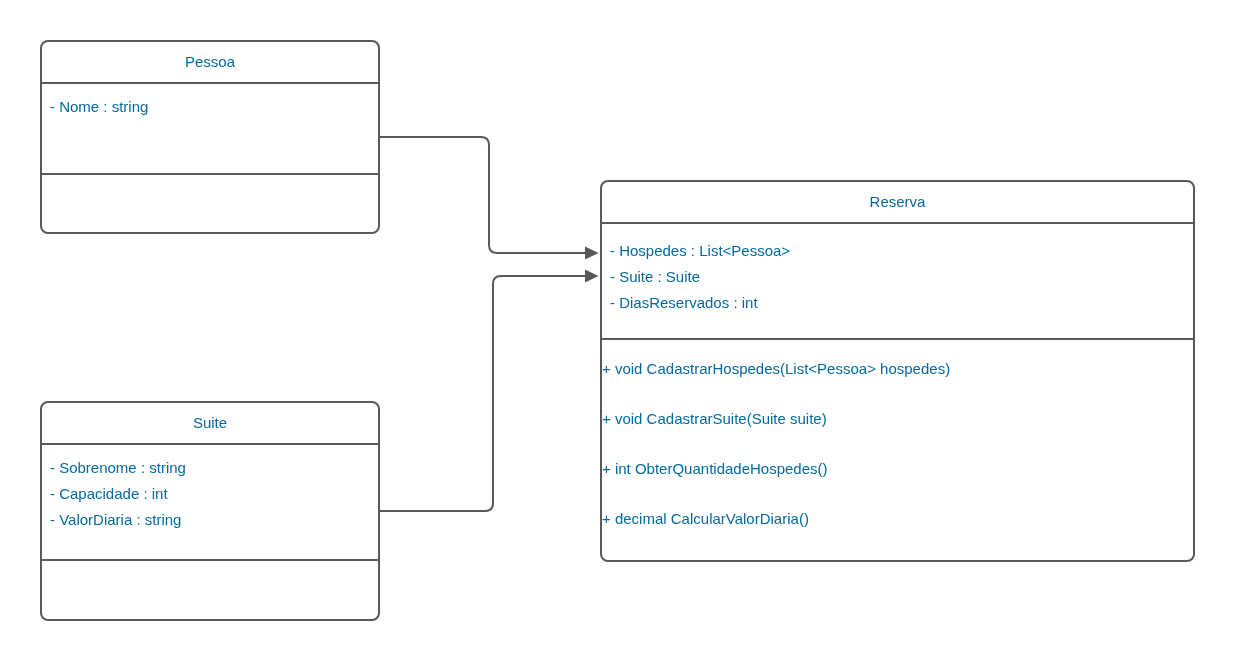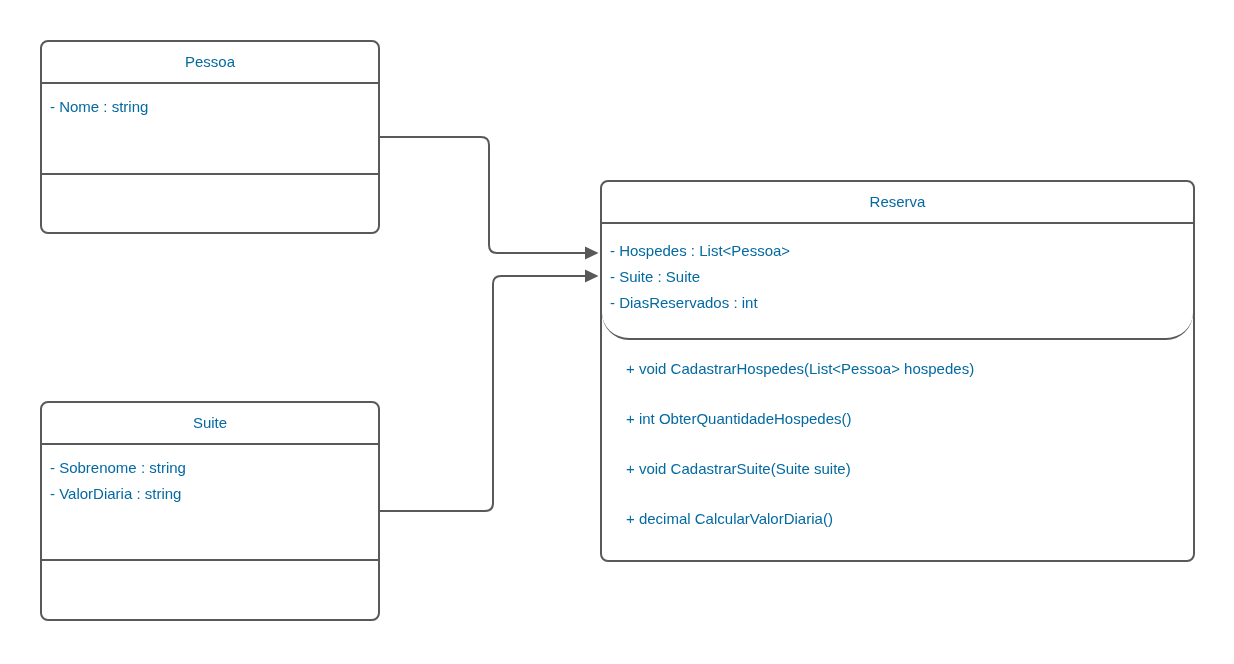--- a/index.html
+++ b/index.html
@@ -48,34 +48,34 @@
     border-bottom: 2px solid #595959;
     padding: 10px 8px 1px 8px;
     line-height: 26px;
     overflow: hidden;
   }
   .uml-attrs.roomy {
     padding-top: 14px;
   }
   .uml-methods {
     flex: 1;
-    padding: 4px 8px 0 24px;
+    padding: 4px 8px 0 0;
     line-height: 50px;
     overflow: hidden;
   }
   .uml-line {
     white-space: nowrap;
   }
   
   #class-pessoa  { left: 40px;  top: 40px;  width: 340px; height: 194px; }
   #class-pessoa  .uml-attrs { height: 91px; }
   #class-suite   { left: 40px;  top: 401px; width: 340px; height: 220px; }
   #class-suite   .uml-attrs { height: 116px; }
   #class-reserva { left: 600px; top: 180px; width: 595px; height: 382px; }
-  #class-reserva .uml-attrs { height: 116px; border-radius: 27px; }
+  #class-reserva .uml-attrs { height: 116px; }
 </style>
 </head>
 <body>
 
 <div id="canvas">
 
   <svg id="edge-layer" viewBox="0 0 1234 664" xmlns="http://www.w3.org/2000/svg">
     <g stroke="#595959" stroke-width="2" fill="none">
       <path d="M 380 137 L 481 137 Q 489 137 489 145 L 489 245 Q 489 253 497 253 L 585 253"></path>
       <polygon points="585,246.5 598.5,253 585,259.5" fill="#595959" stroke="none"></polygon>
@@ -91,33 +91,34 @@
     <div class="uml-attrs">
       <div class="uml-line">- Nome : string</div>
     </div>
     <div class="uml-methods"></div>
   </div>
 
   <div id="class-suite" class="uml-class">
     <div class="uml-title">Suite</div>
     <div class="uml-attrs">
       <div class="uml-line">- Sobrenome : string</div>
+      <div class="uml-line">- Capacidade : int</div>
       <div class="uml-line">- ValorDiaria : string</div>
     </div>
     <div class="uml-methods"></div>
   </div>
 
   <div id="class-reserva" class="uml-class">
     <div class="uml-title">Reserva</div>
     <div class="uml-attrs roomy">
       <div class="uml-line">- Hospedes : List&lt;Pessoa&gt;</div>
       <div class="uml-line">- Suite : Suite</div>
       <div class="uml-line">- DiasReservados : int</div>
     </div>
     <div class="uml-methods">
       <div class="uml-line">+ void CadastrarHospedes(List&lt;Pessoa&gt; hospedes)</div>
+      <div class="uml-line">+ void CadastrarSuite(Suite suite)</div>
       <div class="uml-line">+ int ObterQuantidadeHospedes()</div>
-      <div class="uml-line">+ void CadastrarSuite(Suite suite)</div>
       <div class="uml-line">+ decimal CalcularValorDiaria()</div>
     </div>
   </div>
 
 </div>
 
 </body></html>

